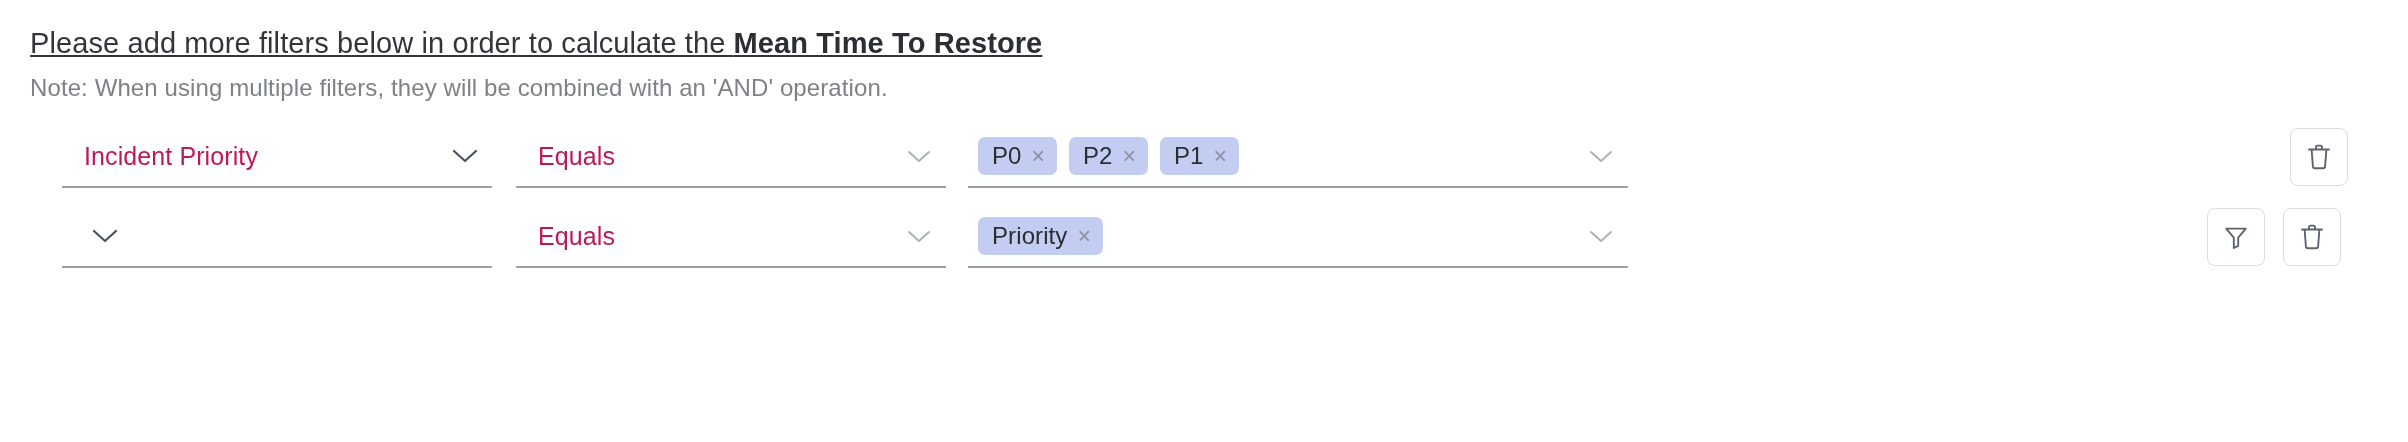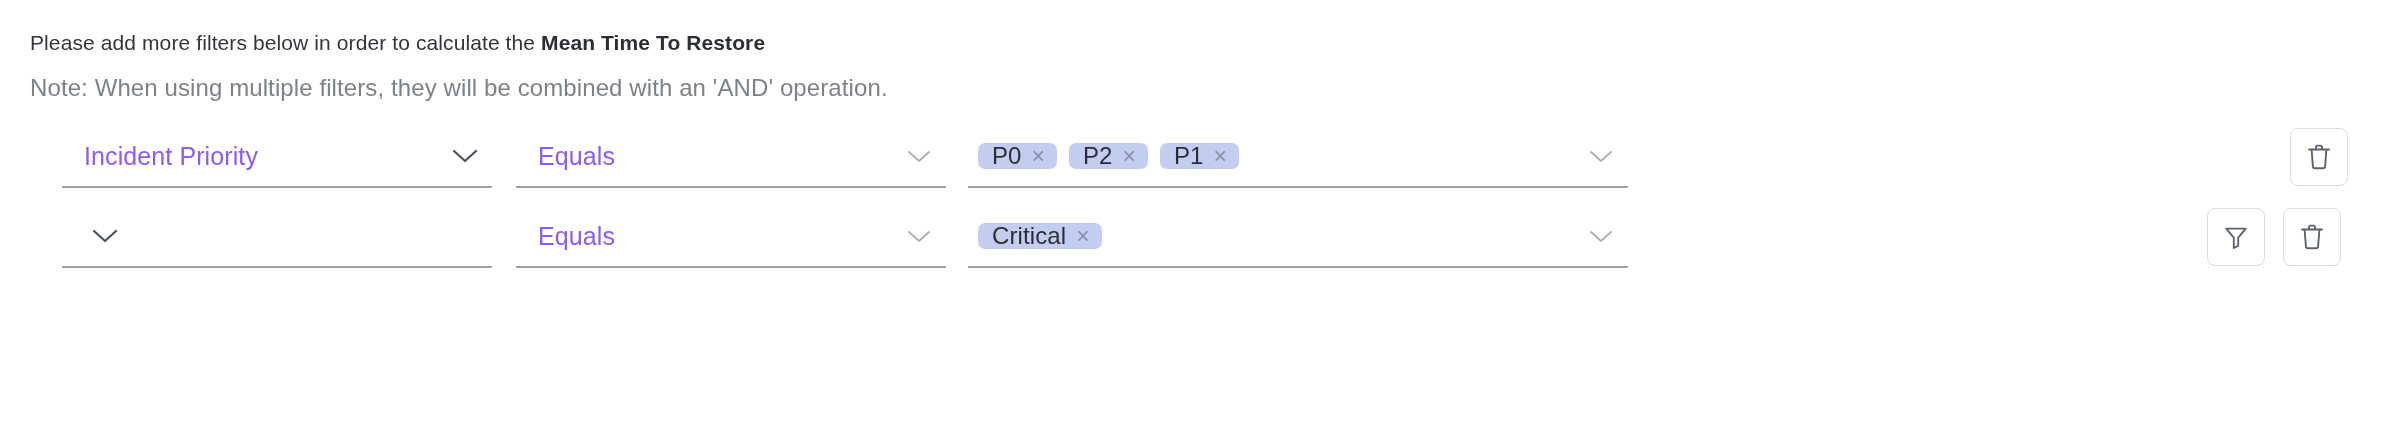--- a/index.html
+++ b/index.html
@@ -19,26 +19,27 @@
     position: relative;
     width: 2408px;
     height: 442px;
     box-sizing: border-box;
     padding: 28px 0 0 0;
   }
 
   
   .heading {
     margin: 0 0 6px 30px;
-    font-size: 21px;
+    font-size: 29px;
     line-height: 30px;
     color: #32363b;
     font-weight: 400;
     letter-spacing: 0.1px;
     white-space: pre;
+    text-decoration: underline;
   }
   .heading .strong {
     font-weight: 700;
     color: #2b2f34;
   }
   .note {
     margin: 16px 0 16px 30px;
     font-size: 24px;
     line-height: 28px;
     color: #7d8287;
@@ -67,21 +68,21 @@
     align-items: center;
     padding: 0 14px 0 22px;
   }
 
   .field-subject { width: 430px; margin-left: 62px; }
   .field-operator { width: 430px; margin-left: 24px; align-items: center; }
   .field-values  { width: 660px; margin-left: 22px; padding-left: 10px; }
 
   .field-text {
     font-size: 25px;
-    color: #8b5cf6;
+    color: #be185d;
     letter-spacing: 0.1px;
     white-space: nowrap;
     flex: 1 1 auto;
   }
 
   .chevron {
     flex: 0 0 auto;
     width: 26px;
     height: 16px;
     margin-left: 8px;
@@ -96,21 +97,21 @@
     flex: 1 1 auto;
     min-width: 0;
   }
   .chip {
     display: inline-flex;
     align-items: center;
     gap: 10px;
     background: #c3cdf2;
     border-radius: 7px;
     padding: 6px 12px 6px 14px;
-    height: 26px;
+    height: 38px;
     box-sizing: border-box;
   }
   .chip-label {
     font-size: 24px;
     color: #2a2e33;
     line-height: 1;
     letter-spacing: 0.1px;
     white-space: nowrap;
   }
   .chip-close {
@@ -221,21 +222,21 @@
         <span class="chevron">
           <svg width="26" height="16" viewBox="0 0 26 16">
               <path d="M3 4 L13 13 L23 4" fill="none" stroke="#a9afb8" stroke-width="1.8" stroke-linecap="round" stroke-linejoin="round"></path>
             </svg>
         </span>
       </div>
 
       <div class="field field-values">
         <div class="chips">
           <span class="chip">
-            <span class="chip-label">Critical</span>
+            <span class="chip-label">Priority</span>
             <span class="chip-close">×</span>
           </span>
         </div>
         <span class="chevron">
           <svg width="26" height="16" viewBox="0 0 26 16">
               <path d="M3 4 L13 13 L23 4" fill="none" stroke="#a9afb8" stroke-width="1.8" stroke-linecap="round" stroke-linejoin="round"></path>
             </svg>
         </span>
       </div>
 

